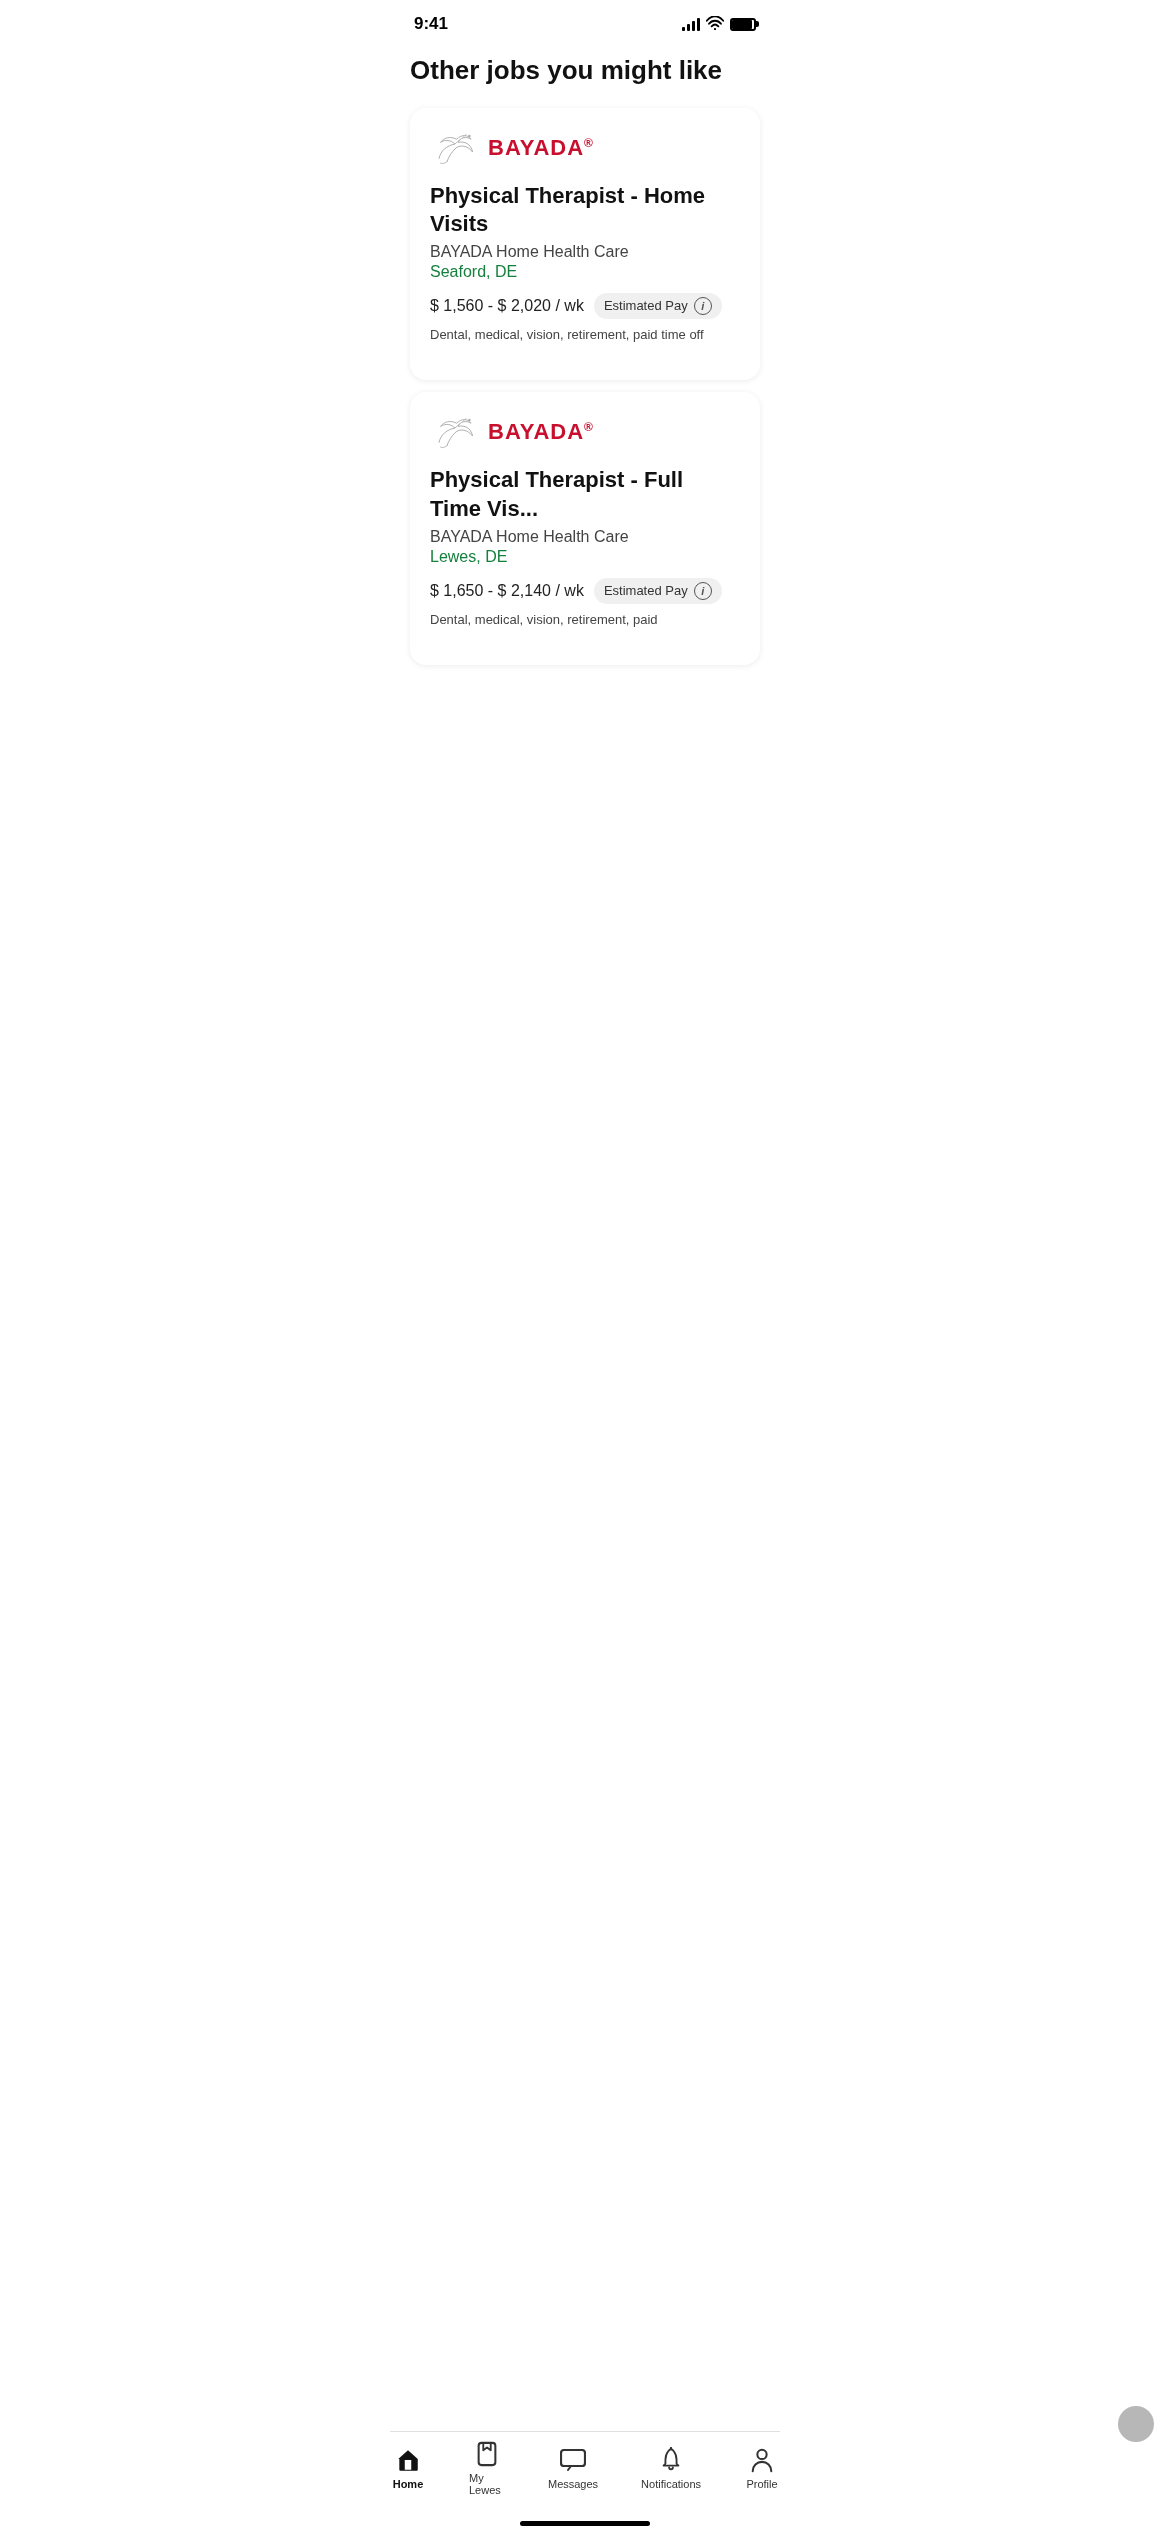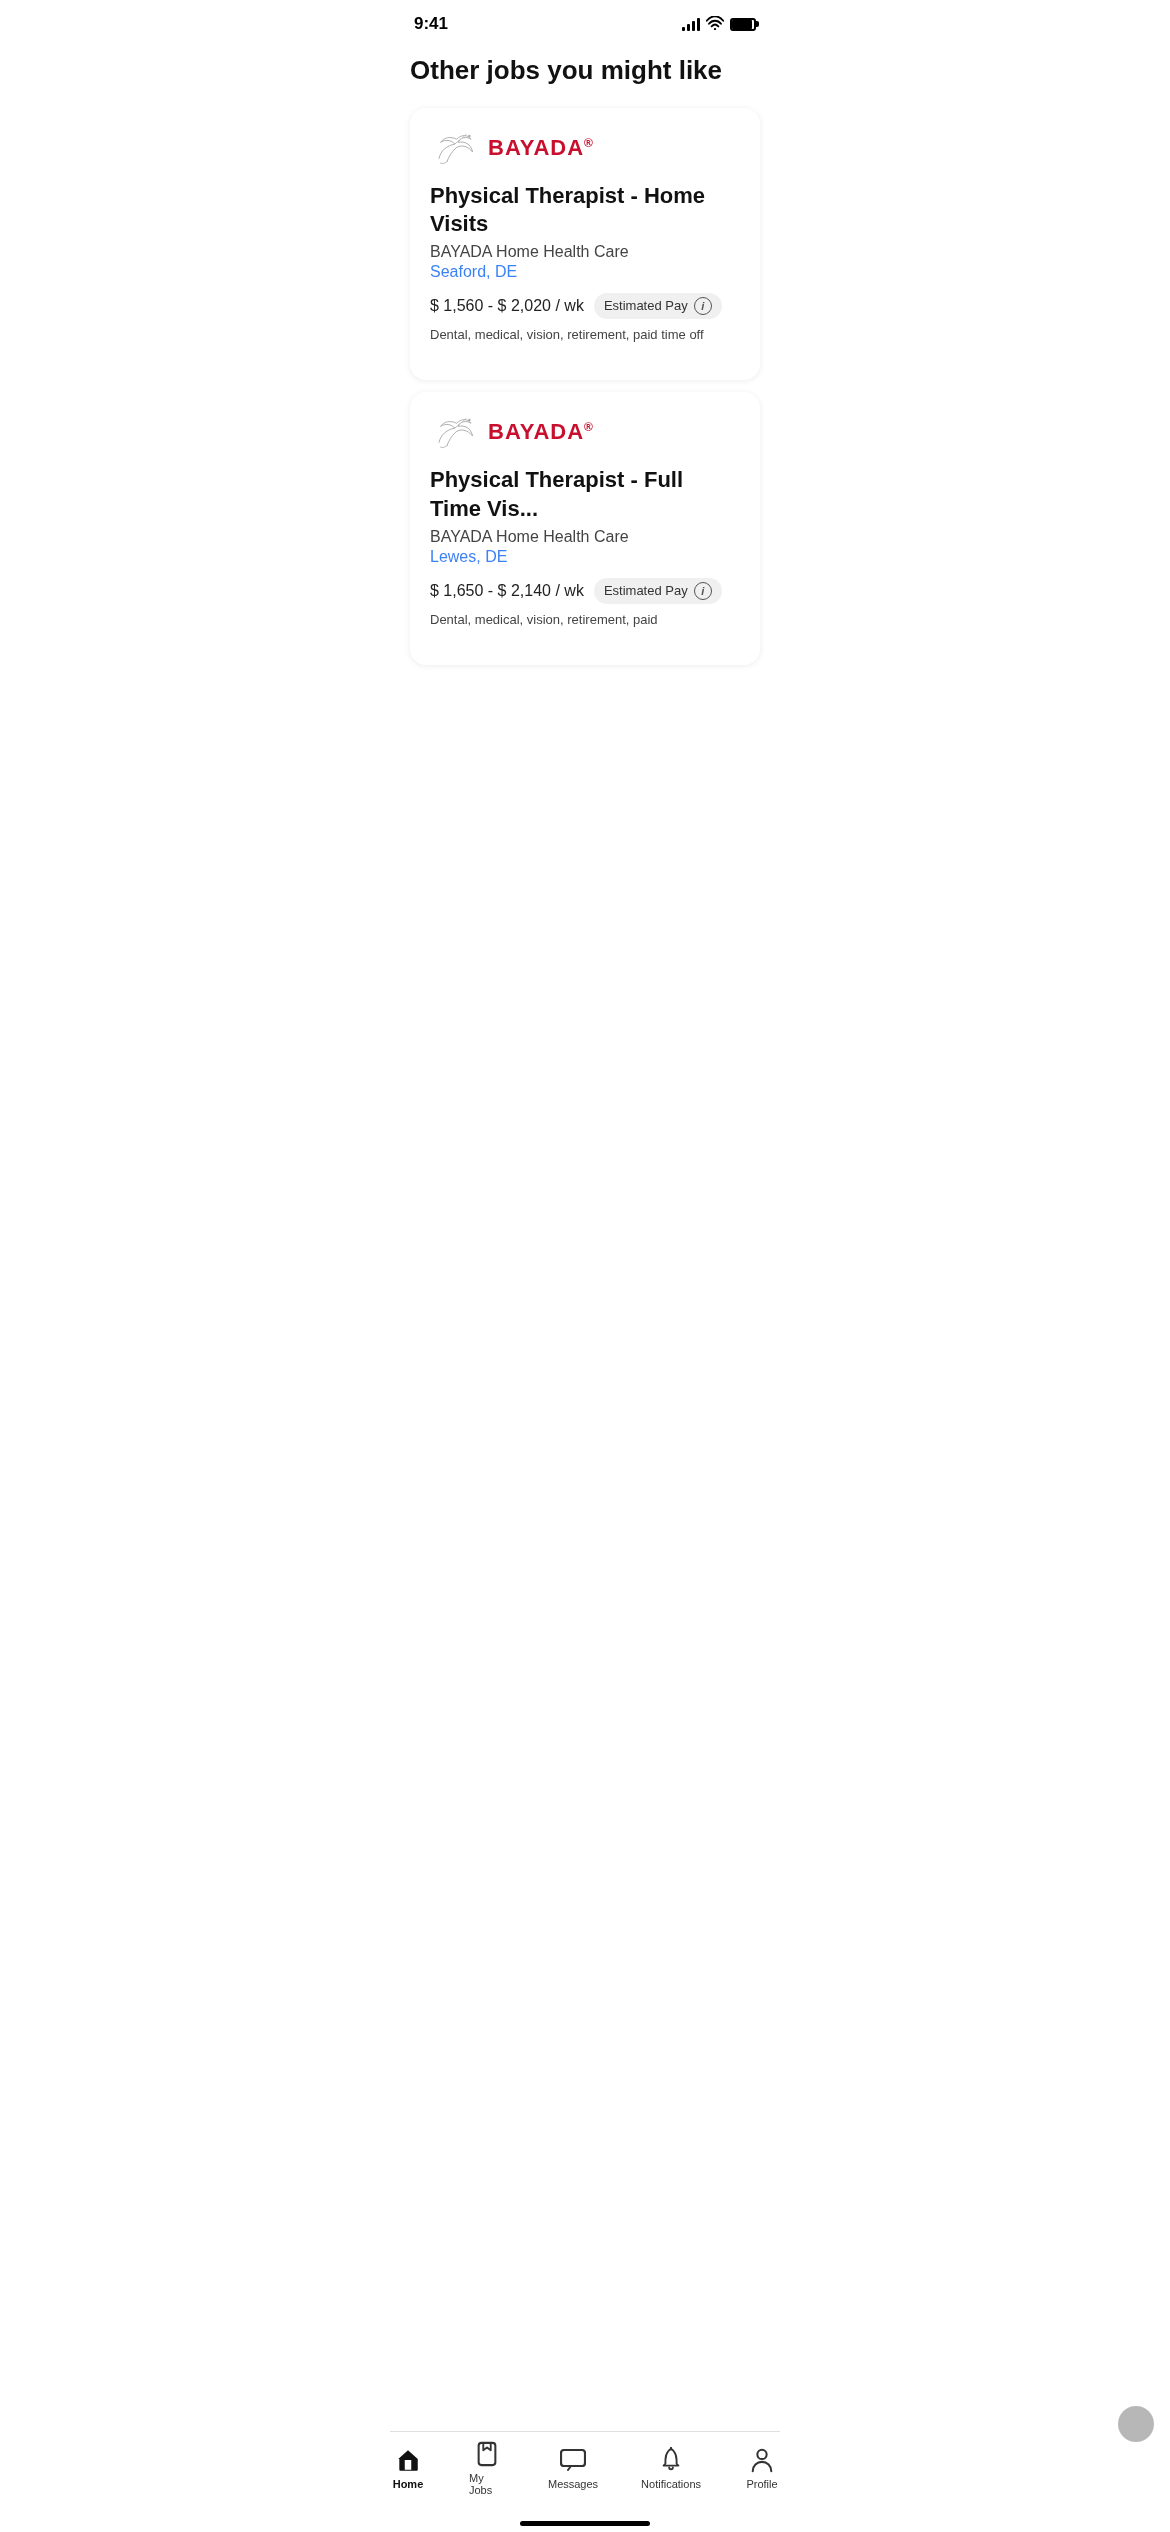--- a/index.html
+++ b/index.html
@@ -163,21 +163,21 @@
     }
 
     .job-company {
       font-size: 16px;
       color: #444;
       margin-bottom: 2px;
     }
 
     .job-location {
       font-size: 16px;
-      color: #3b82f6;
+      color: #15803d;
       margin-bottom: 12px;
     }
 
     .job-pay-row {
       display: flex;
       align-items: center;
       gap: 10px;
       margin-bottom: 6px;
       flex-wrap: wrap;
     }
@@ -438,21 +438,21 @@
     <span class="nav-label active">Home</span>
   </div>
 
   <div class="nav-item">
     <div class="nav-icon">
       <svg width="22" height="26" viewBox="0 0 22 28" fill="none">
         <rect x="2" y="2" width="18" height="24" rx="3" stroke="#333" stroke-width="2.2" fill="none"></rect>
         <path d="M7 2v8l4-3 4 3V2" stroke="#333" stroke-width="2" fill="none" stroke-linejoin="round"></path>
       </svg>
     </div>
-    <span class="nav-label">My Jobs</span>
+    <span class="nav-label">My Lewes</span>
   </div>
 
   <div class="nav-item">
     <div class="nav-icon">
       <svg width="26" height="22" viewBox="0 0 26 22" fill="none">
         <rect x="1" y="1" width="24" height="16" rx="3" stroke="#333" stroke-width="2.2" fill="none"></rect>
         <path d="M8 21l3-4h6" stroke="#333" stroke-width="2" stroke-linecap="round" stroke-linejoin="round" fill="none"></path>
       </svg>
     </div>
     <span class="nav-label">Messages</span>

